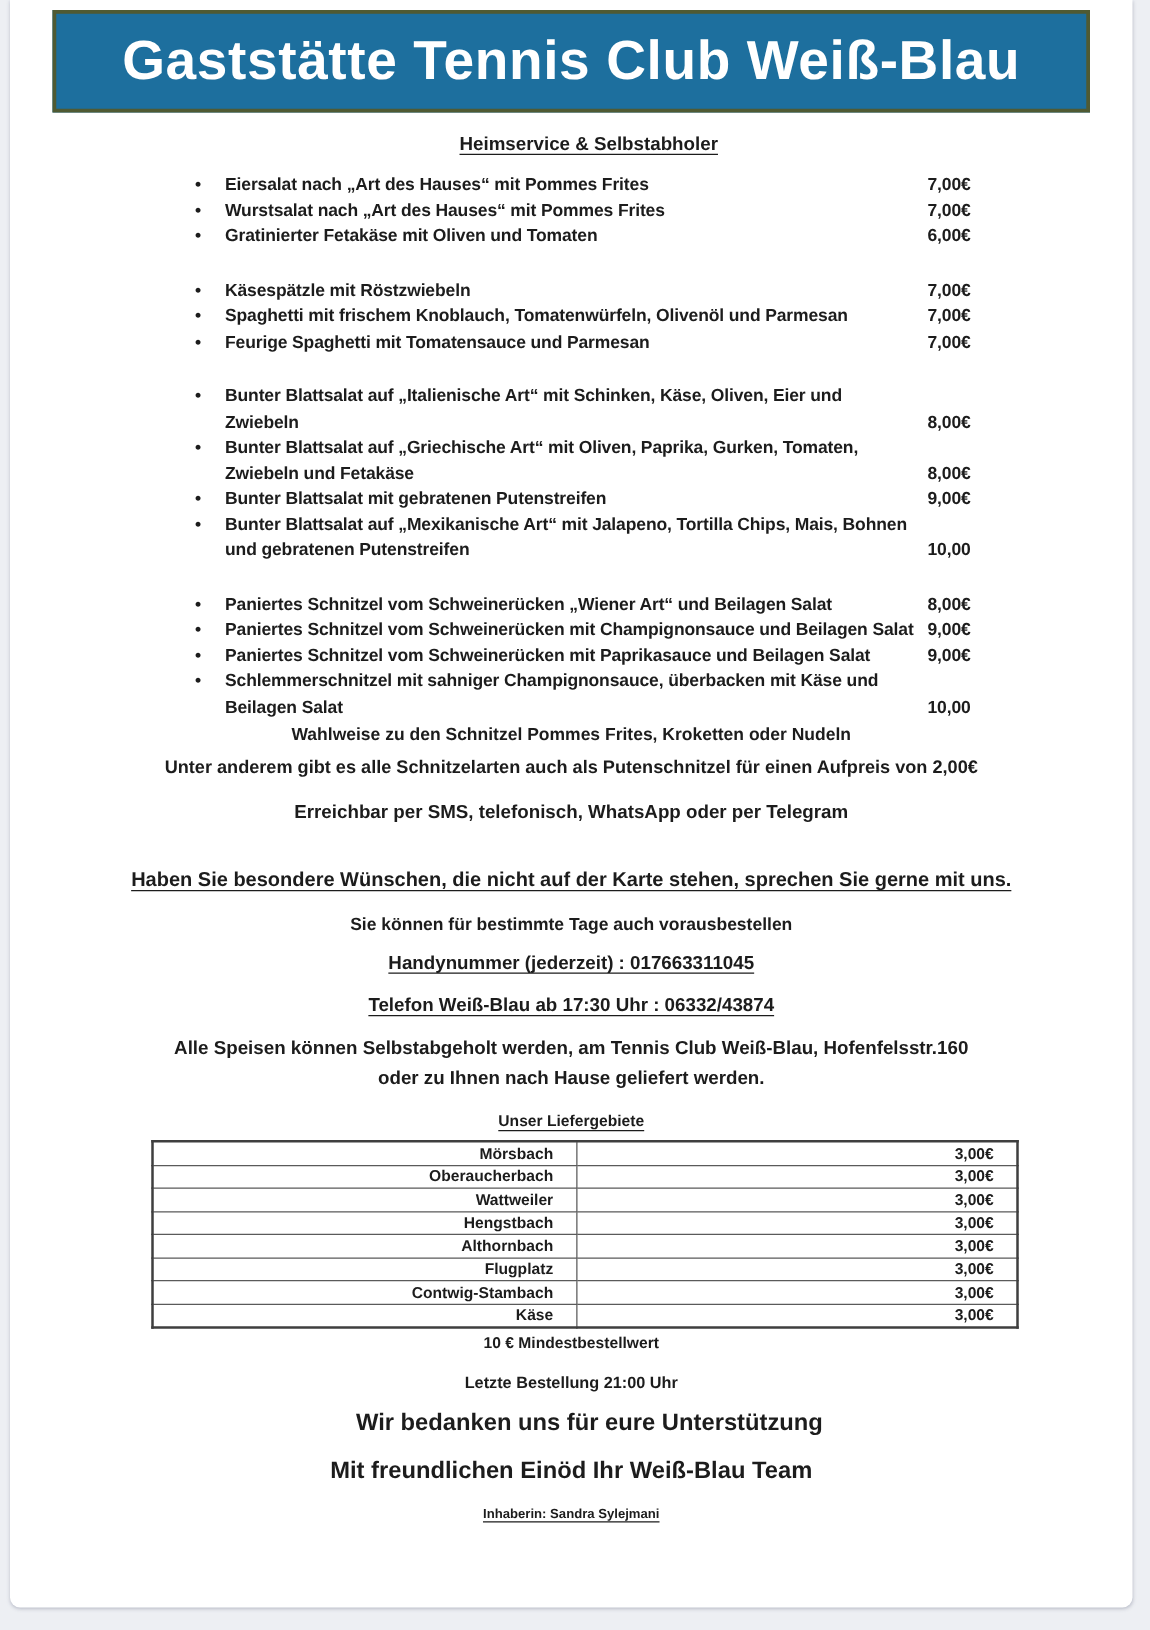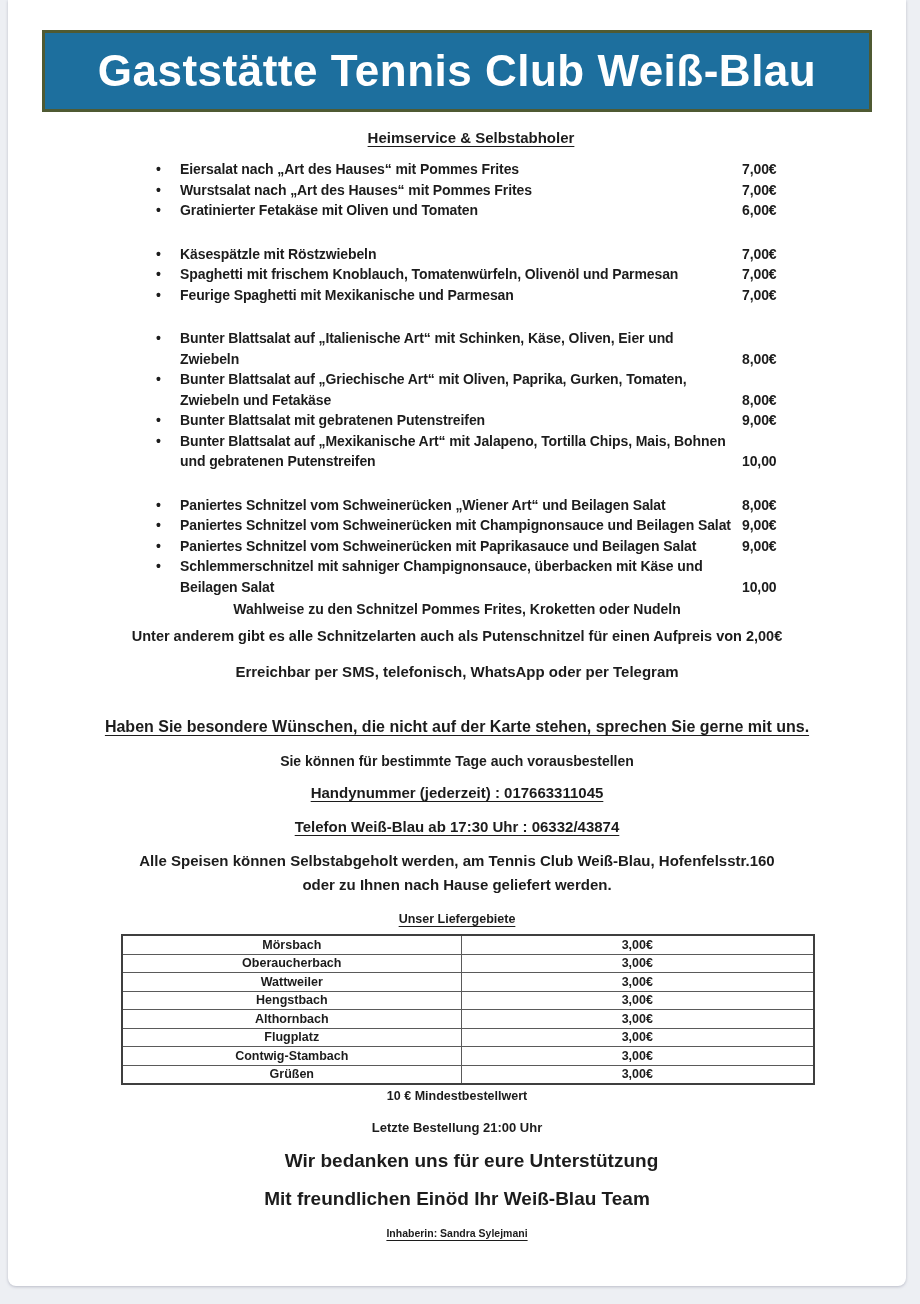--- a/index.html
+++ b/index.html
@@ -1,20 +1,20 @@
 <!DOCTYPE html>
 <html><head>
 <meta charset="utf-8">
 <style>
   html,body{margin:0;padding:0;}
   body{font-family:"Liberation Sans","DejaVu Sans",sans-serif;color:#1c1c1c;}
   .stage{position:relative;width:920px;height:1304px;background:#edeff3;overflow:hidden;}
   .card{position:absolute;left:8px;top:0;width:898px;height:1286px;background:#ffffff;
         border-radius:0 0 8px 8px;box-shadow:0 1px 3px rgba(90,95,120,.35);}
-  .banner{margin:30px 34px 0 34px;height:76px;background:#1d6f9e;border:3px solid #4f5a33;
+  .banner{margin:8px 34px 0 34px;height:76px;background:#1d6f9e;border:3px solid #4f5a33;
           display:flex;align-items:center;justify-content:center;}
   .banner-title{color:#ffffff;font-size:44px;font-weight:700;letter-spacing:.5px;white-space:nowrap;}
   .center{text-align:center;}
   .bold{font-weight:700;padding-left:28px;}
   .u{text-decoration:underline;text-underline-offset:3px;}
   .subtitle{margin-top:17px;font-size:15px;}
   .menu{margin:13px 112px 0 146px;}
   .mgroup{margin-top:0;}
   .mgroup + .mgroup{margin-top:23px;}
   .mitem{display:flex;font-size:14px;font-weight:700;line-height:20.5px;letter-spacing:-.1px;}
@@ -26,21 +26,21 @@
   .line-special{margin-top:38px;font-size:16px;font-weight:700;}
   .line-contact{margin-top:19px;font-size:15px;font-weight:700;}
   .line-preorder{margin-top:17px;font-size:14px;font-weight:700;}
   .line-mobile{margin-top:15px;font-size:15px;font-weight:700;}
   .line-phone{margin-top:17px;font-size:15px;font-weight:700;}
   .line-pickup{margin-top:14px;font-size:15px;font-weight:700;line-height:24px;}
   .line-areas-head{margin-top:15px;font-size:12.5px;font-weight:700;}
   table.delivery{border-collapse:collapse;margin:8px 113px 0 113px;width:694px;
                  border:2px solid #3f3f3f;}
   table.delivery td{border:1px solid #5a5a5a;font-size:12.5px;font-weight:700;
-                    text-align:center;padding:1px 18px;height:15.5px;}
+                    text-align:right;padding:1px 18px;height:15.5px;}
   td.area-name{width:49%;}
   .line-minorder{margin-top:4px;font-size:12.5px;font-weight:700;}
   .line-lastorder{margin-top:17px;font-size:13px;font-weight:700;}
   .line-thanks{margin-top:15px;font-size:19px;font-weight:700;padding-left:29px;}
   .line-regards{margin-top:16px;font-size:19px;font-weight:700;}
   .line-owner{margin-top:17px;font-size:10.5px;font-weight:700;}
 </style>
 </head>
 <body>
 
@@ -81,21 +81,21 @@
           <span class="mtext">Käsespätzle mit Röstzwiebeln</span>
           <span class="mprice">7,00€</span>
         </div>
         <div class="mitem">
           <span class="bullet">•</span>
           <span class="mtext">Spaghetti mit frischem Knoblauch, Tomatenwürfeln, Olivenöl und Parmesan</span>
           <span class="mprice">7,00€</span>
         </div>
         <div class="mitem">
           <span class="bullet">•</span>
-          <span class="mtext">Feurige Spaghetti mit Mexikanische und Parmesan</span>
+          <span class="mtext">Feurige Spaghetti mit Tomatensauce und Parmesan</span>
           <span class="mprice">7,00€</span>
         </div>
       </div>
 
       <div class="mgroup">
         <div class="mitem">
           <span class="bullet">•</span>
           <span class="mtext">Bunter Blattsalat auf „Italienische Art“ mit Schinken, Käse, Oliven, Eier und Zwiebeln</span>
           <span class="mprice">8,00€</span>
         </div>
@@ -188,21 +188,21 @@
         </tr>
         <tr>
           <td class="area-name">Flugplatz</td>
           <td>3,00€</td>
         </tr>
         <tr>
           <td class="area-name">Contwig-Stambach</td>
           <td>3,00€</td>
         </tr>
         <tr>
-          <td class="area-name">Grüßen</td>
+          <td class="area-name">Käse</td>
           <td>3,00€</td>
         </tr>
       </tbody>
     </table>
 
     <div class="center line-minorder">10 € Mindestbestellwert</div>
     <div class="center line-lastorder">Letzte Bestellung 21:00 Uhr</div>
 
     <div class="center line-thanks">Wir bedanken uns für eure Unterstützung</div>
     <div class="center line-regards">Mit freundlichen Einöd Ihr Weiß-Blau Team</div>

